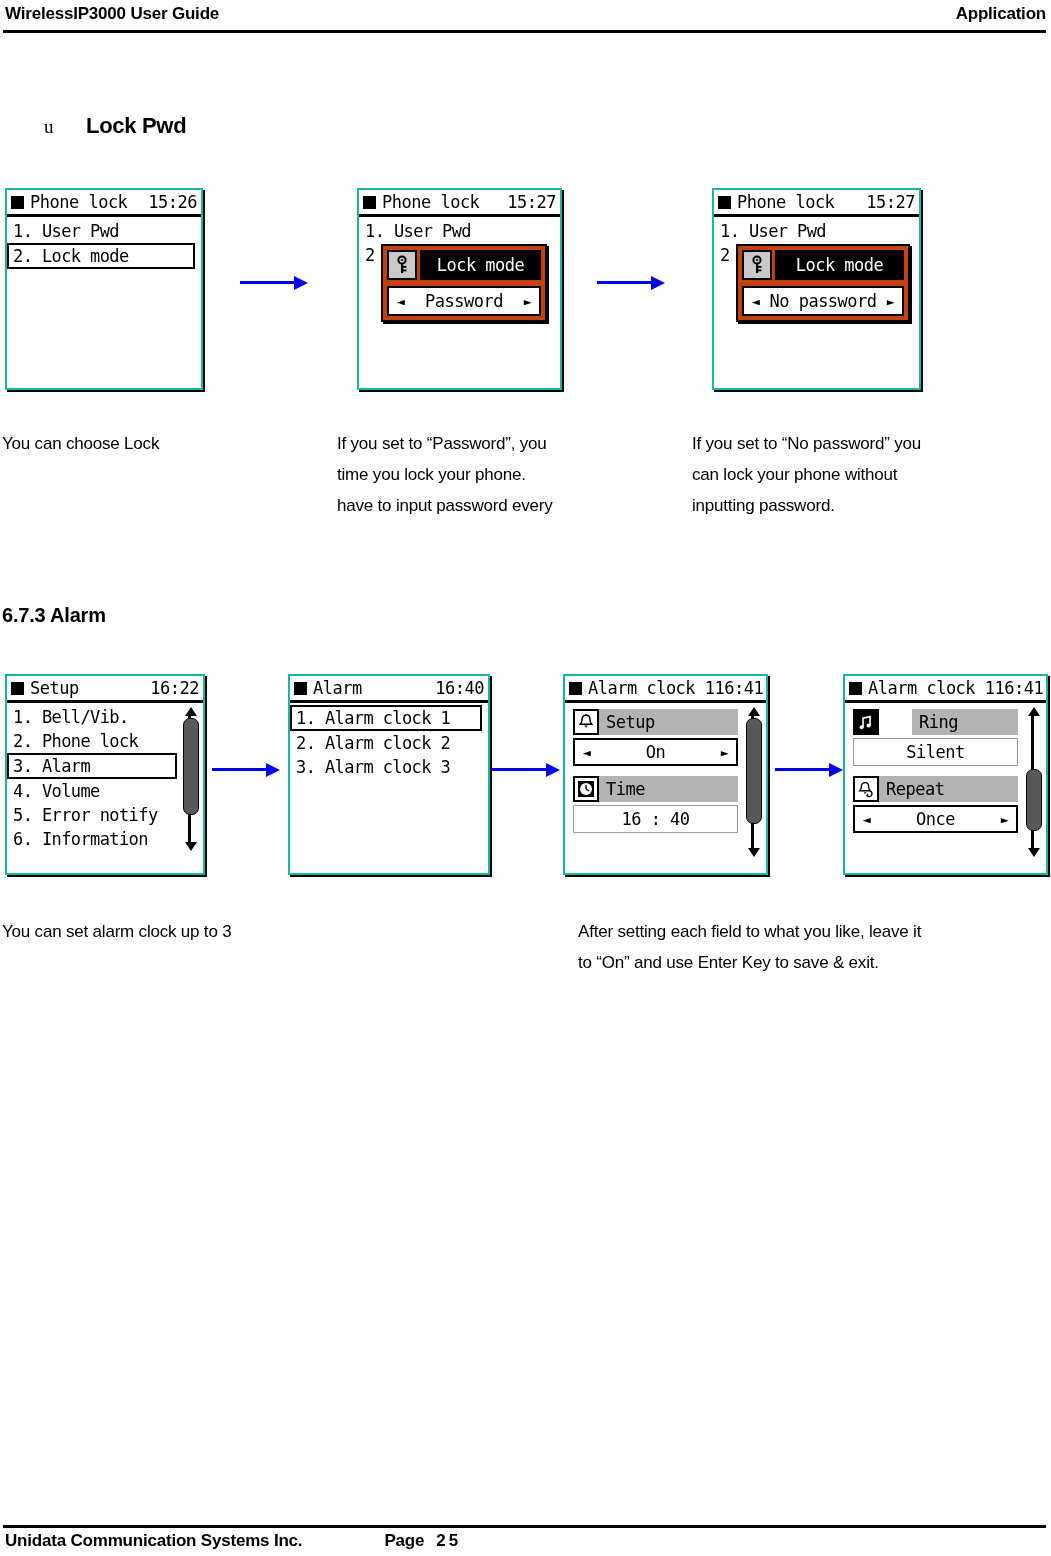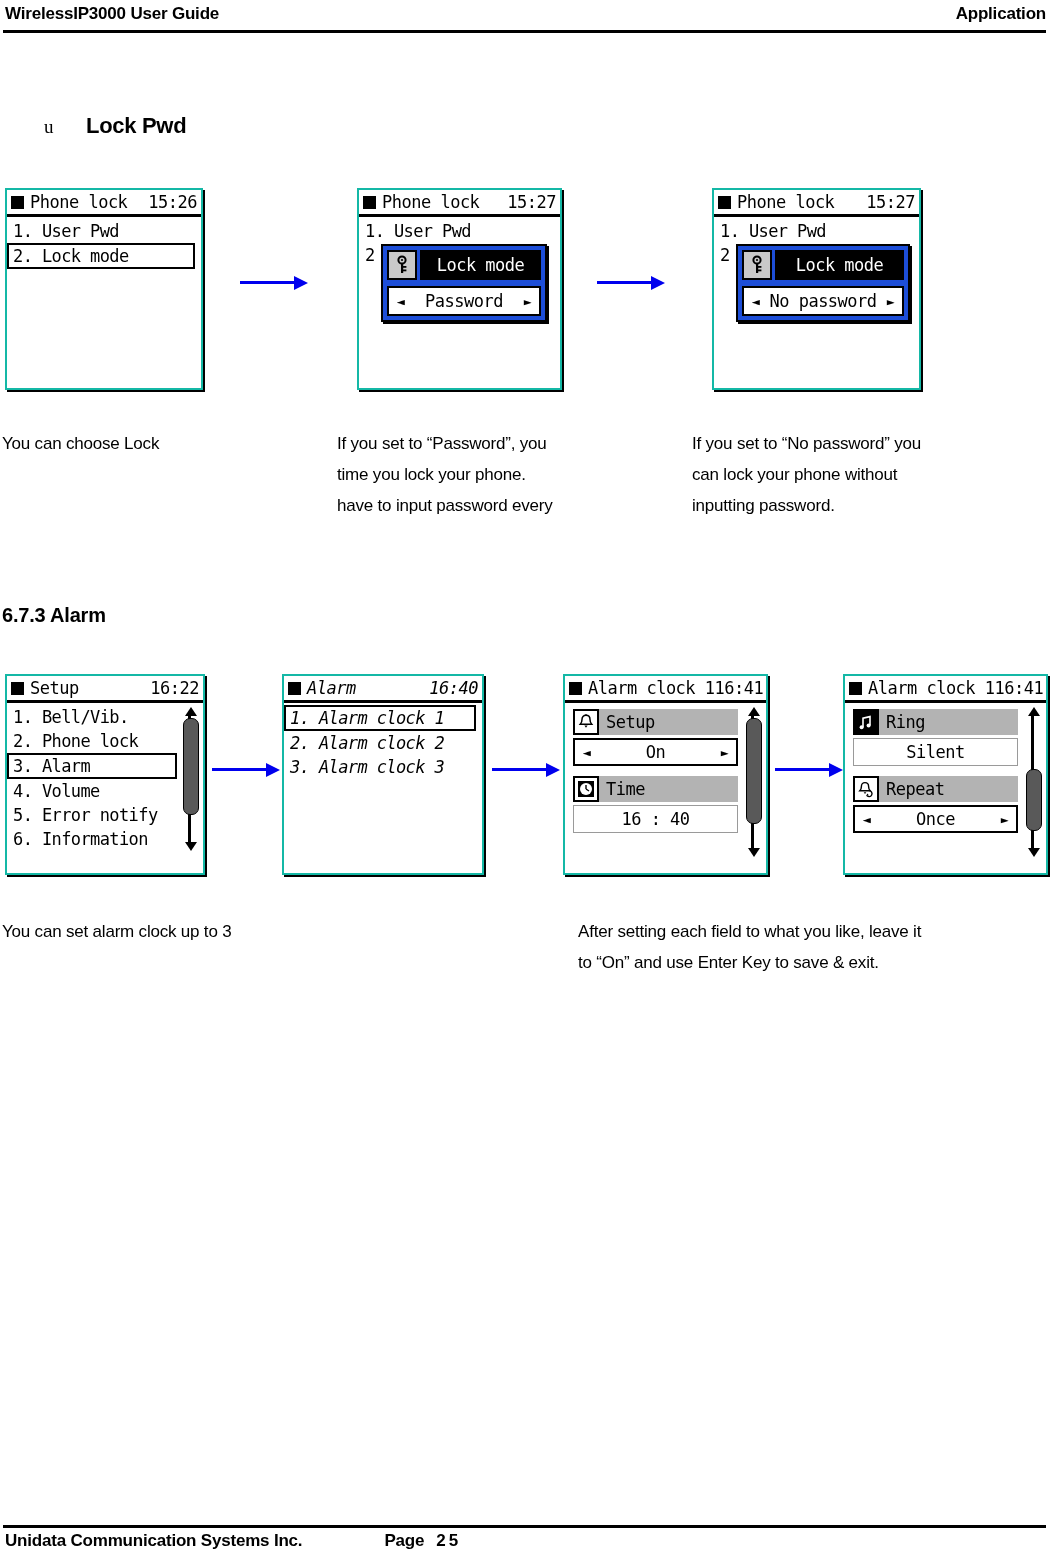--- a/index.html
+++ b/index.html
@@ -214,21 +214,21 @@
     width: 16px;
     background: #595959;
     border: 1px solid #000;
     box-sizing: border-box;
     border-radius: 7px;
   }
 
   
   .lcd-popup {
     position: absolute;
-    background: #1d4ed8;
+    background: #c2410c;
     border: 2px solid #000;
     box-shadow: 2px 2px 0 #000;
     box-sizing: border-box;
     padding: 4px;
   }
   .popup-head {
     display: flex;
     align-items: stretch;
     height: 30px;
   }
@@ -460,21 +460,21 @@
         <div class="down"></div>
       </div>
     </div>
   </div>
 
   <div class="arrow" style="left:212px; top:763px; width:68px;">
     <div class="shaft" style="width:54px;"></div>
     <div class="head" style="left:54px;"></div>
   </div>
 
-  <div class="lcd" style="left:282px; top:674px; width:202px; height:201px;font-style:italic;">
+  <div class="lcd" style="left:288px; top:674px; width:202px; height:201px;">
     <div class="lcd-title">
       <span class="sq"></span>
       <span class="t-text">Alarm</span>
       <span class="t-time">16:40</span>
     </div>
     <div class="lcd-body">
       <div class="lcd-row boxed">1. Alarm clock 1</div>
       <div class="lcd-row">2. Alarm clock 2</div>
       <div class="lcd-row">3. Alarm clock 3</div>
     </div>
@@ -538,21 +538,21 @@
   </div>
 
   <div class="lcd" style="left:843px; top:674px; width:205px; height:201px;">
     <div class="lcd-title">
       <span class="sq"></span>
       <span class="t-text">Alarm clock 1</span>
       <span class="t-time">16:41</span>
     </div>
     <div class="lcd-body">
 
-      <div class="field-label" style="margin-right:28px;">
+      <div class="field-label" style="margin-right:28px;gap:33px;">
         <span class="field-icon dark">
           <svg width="18" height="18" viewBox="0 0 18 18">
             <path d="M6 14.2V5.2l7-1.6v8.8" fill="none" stroke="#fff" stroke-width="1.6"></path>
             <circle cx="4.6" cy="14.2" r="2" fill="#fff"></circle>
             <circle cx="11.6" cy="12.4" r="2" fill="#fff"></circle>
           </svg>
         </span>
         <span class="field-name">Ring</span>
       </div>
       <div class="field-value plain" style="margin-right:28px;">

